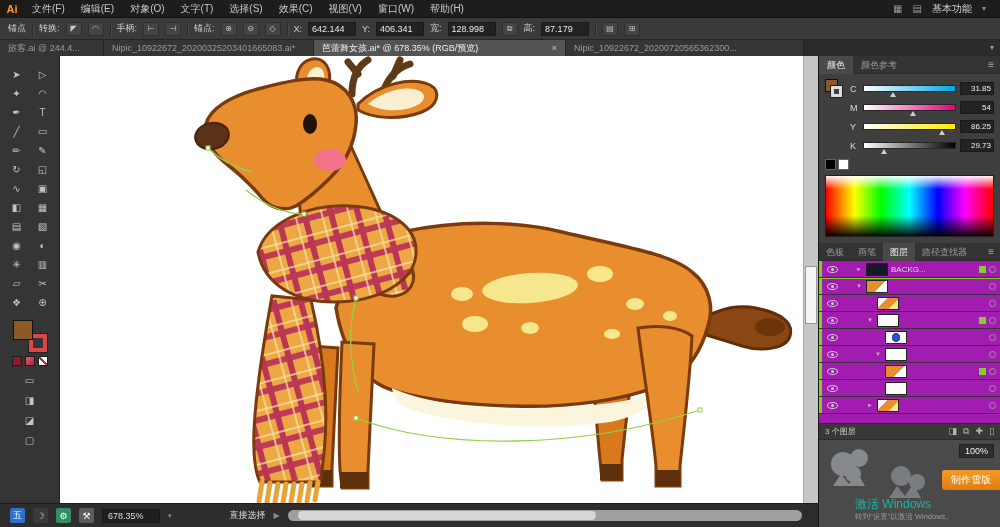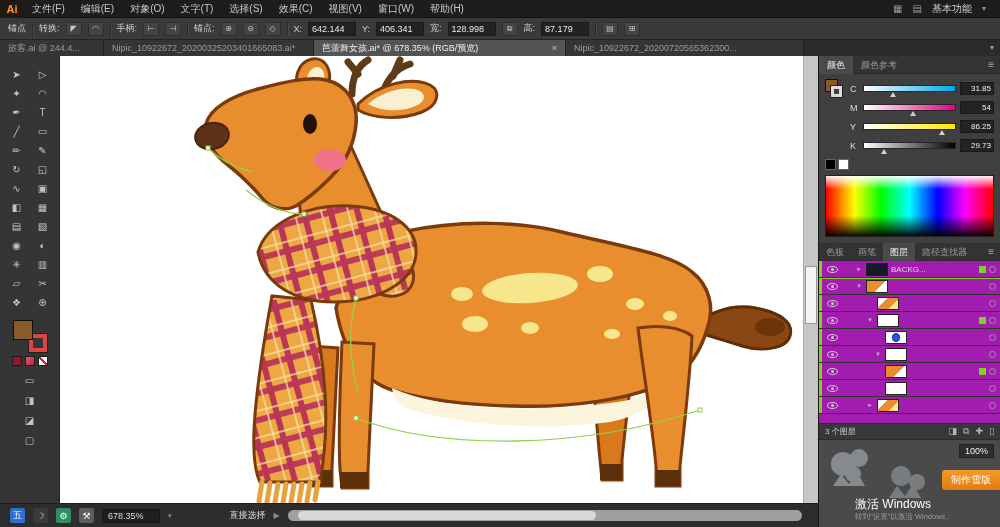--- a/index.html
+++ b/index.html
@@ -99,21 +99,21 @@
   .row1-underline{box-shadow:0 1px 0 #7ED321}
   #layers-footer{height:16px;background:#383838;border-top:1px solid #2c2c2c;display:flex;align-items:center;padding:0 6px;gap:6px}
   #layers-count{font-size:8px;color:#ccc}
   #footer-icons{margin-left:auto;display:flex;gap:6px}
   .f-ico{color:#b5b5b5;font-size:9px}
 
   
   #bottomzone{height:88px;background:#4a4a4a;position:relative;border-top:1px solid #2c2c2c}
   #zoom-badge{position:absolute;right:6px;top:4px;background:#2e2e2e;color:#eee;font-size:9px;padding:1px 5px;border:1px solid #222}
   #snow-button{position:absolute;right:0;top:30px;width:58px;height:20px;background:linear-gradient(#f49b2a,#e07c0d);color:#fff;font-size:10px;display:flex;align-items:center;justify-content:center;border-radius:3px 0 0 3px}
-  #activate1{position:absolute;left:36px;top:56px;color:#ffffff;font-size:12px}
+  #activate1{position:absolute;left:36px;top:56px;color:#14b8a6;font-size:12px}
   #activate2{position:absolute;left:36px;top:72px;color:#9b9b9b;font-size:7.5px}
   .wmark{position:absolute;opacity:.75}
 
   
   #statusbar{left:0;top:503px;width:818px;height:24px;background:#2d2d2d;border-top:1px solid #1c1c1c;display:flex;align-items:center;gap:8px;padding:0 10px}
   .ime-ico{width:15px;height:15px;border-radius:2px;display:flex;align-items:center;justify-content:center;color:#fff;font-size:9px}
   #ime-0{background:#2f6fd0}
   #ime-1{background:#3a3a3a;color:#ddd}
   #ime-2{background:#2f8f5f}
   #ime-3{background:#5d5d5d}

